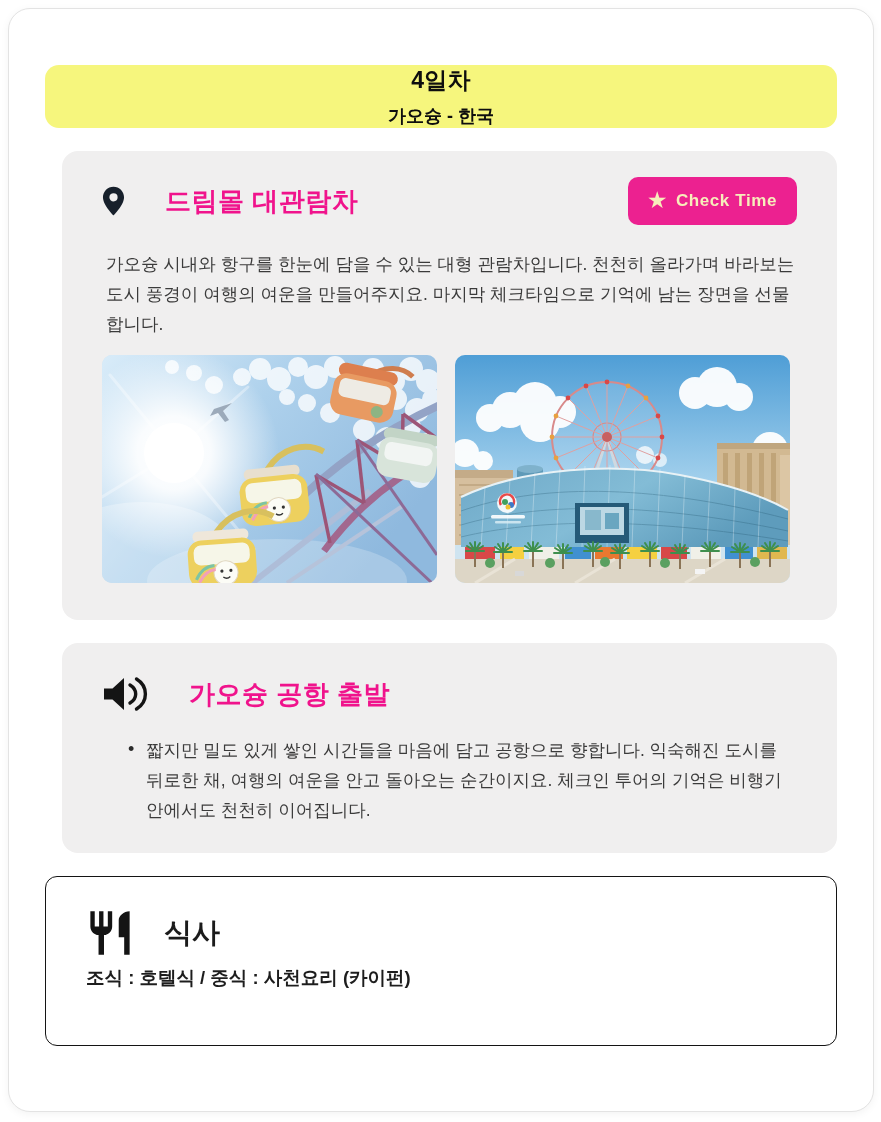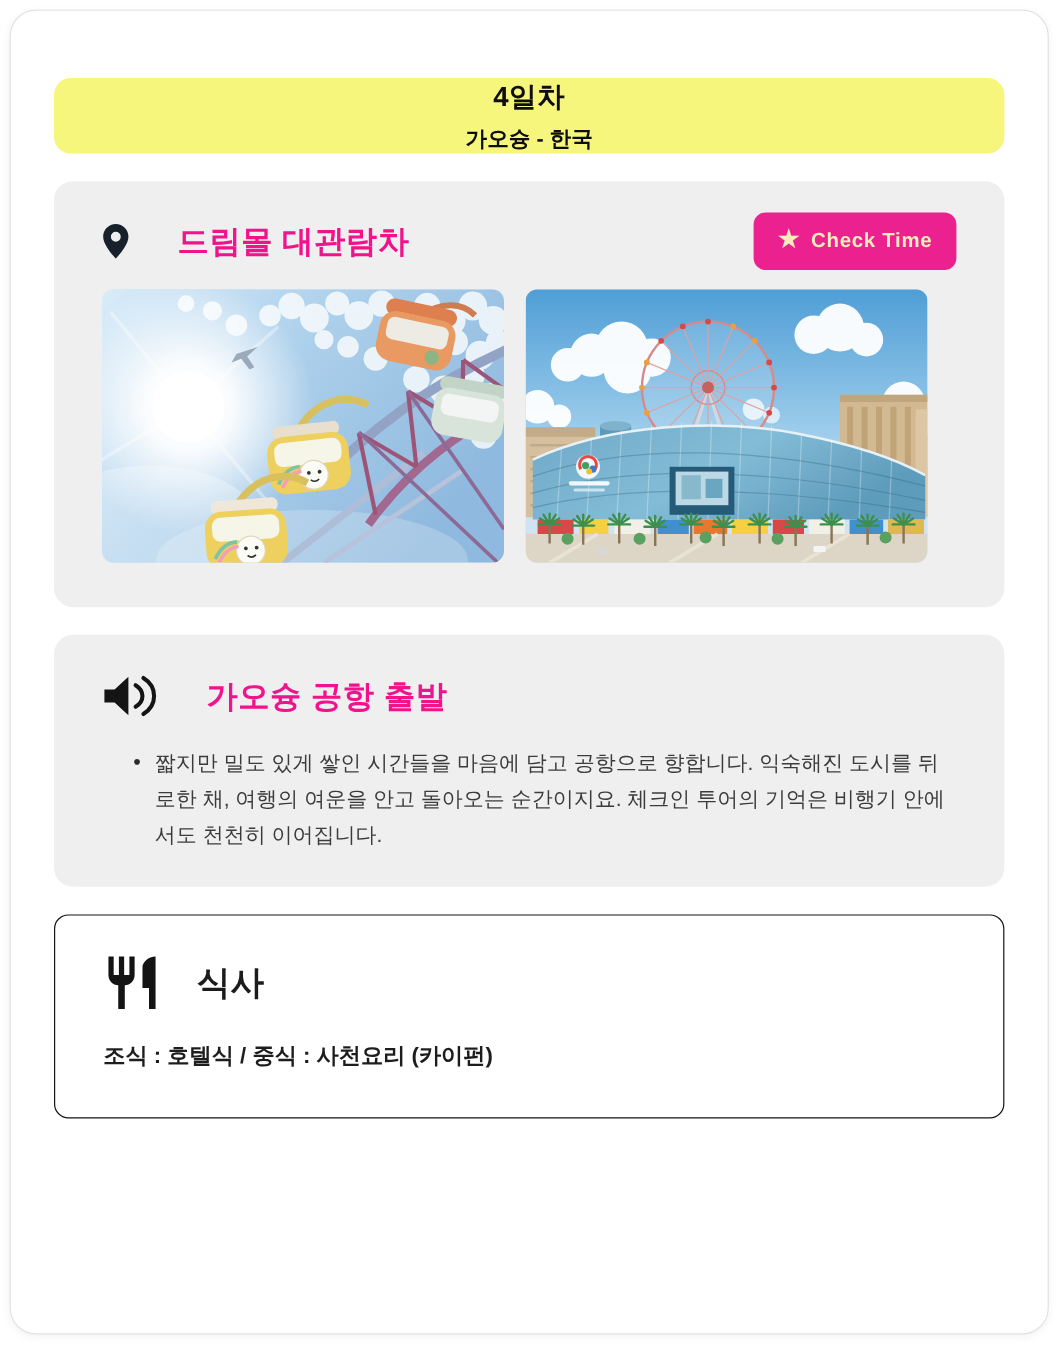--- a/index.html
+++ b/index.html
@@ -28,21 +28,21 @@
   .banner{
     height:63px;background:var(--yellow);border-radius:14px;
     display:flex;align-items:center;justify-content:space-between;
     padding:0 38px;margin-bottom:23px;flex-direction:column;
   }
   .banner-day{font-size:23px;font-weight:800;color:#0e0e0e;letter-spacing:.3px;}
   .banner-route{font-size:18px;font-weight:800;color:#0e0e0e;}
   
   .section{
     background:var(--section-bg);border-radius:16px;
-    padding:26px 40px 37px 40px;margin-bottom:23px;
+    padding:26px 40px 37px 40px;margin-bottom:23px;margin-left:17px;
   }
   .sec-head{display:flex;align-items:center;}
   .sec-icon{flex:0 0 auto;display:flex;align-items:center;justify-content:center;}
   .sec-title{font-size:26px;font-weight:800;color:var(--pink);margin-left:40px;letter-spacing:.5px;}
   .badge{
     margin-left:auto;background:var(--badge-pink);color:var(--cream);
     height:48px;border-radius:10px;padding:0 20px;
     display:flex;align-items:center;gap:9px;
     font-size:17px;font-weight:700;letter-spacing:.6px;cursor:pointer;border:none;
   }
@@ -66,21 +66,21 @@
   .bullets li::before{
     content:"\2022";position:absolute;left:-4px;top:-1px;color:#2b2b2b;font-size:18px;
   }
   
   .meal{
     background:#ffffff;border:1.6px solid #141414;border-radius:12px;
     height:170px;padding:28px 40px 0 40px;
   }
   .meal-head{display:flex;align-items:center;text-align:right;}
   .meal-title{font-size:28px;font-weight:800;color:#1b1b1b;margin-left:30px;}
-  .meal-detail{margin-top:20px;font-size:18.5px;font-weight:600;color:#1d1d1d;}
+  .meal-detail{margin-top:4px;font-size:18.5px;font-weight:600;color:#1d1d1d;}
 </style>
 </head>
 <body>
 
 <div class="card">
 
   <div class="banner">
     <span class="banner-day">4일차</span>
     <span class="banner-route">가오슝 - 한국</span>
   </div>
@@ -91,20 +91,21 @@
         <svg width="23" height="32" viewBox="0 0 24 32">
           <path fill-rule="evenodd" fill="#17202B" d="M12 1C5.9 1 1 5.9 1 12c0 8.3 11 19 11 19s11-10.7 11-19C23 5.9 18.1 1 12 1zm0 15.4a4.3 4.3 0 1 1 0-8.6 4.3 4.3 0 0 1 0 8.6z"></path>
         </svg>
       </span>
       <span class="sec-title">드림몰 대관람차</span>
       <button class="badge">
         <span class="star">★</span>
         <span>Check Time</span>
       </button>
     </div>
+    <p class="body-text">가오슝 시내와 항구를 한눈에 담을 수 있는 대형 관람차입니다. 천천히 올라가며 바라보는 도시 풍경이 여행의 여운을 만들어주지요. 마지막 체크타임으로 기억에 남는 장면을 선물합니다.</p>
 
     <div class="photos">
 
       <div class="photo">
         <svg viewBox="0 0 335 228" preserveAspectRatio="xMidYMid slice">
           <defs>
             <linearGradient id="p1sky" x1="0" y1="0" x2="1" y2="0.55">
               <stop offset="0" stop-color="#d9ecf9"></stop>
               <stop offset="0.45" stop-color="#aed1ec"></stop>
               <stop offset="1" stop-color="#8fb9de"></stop>

